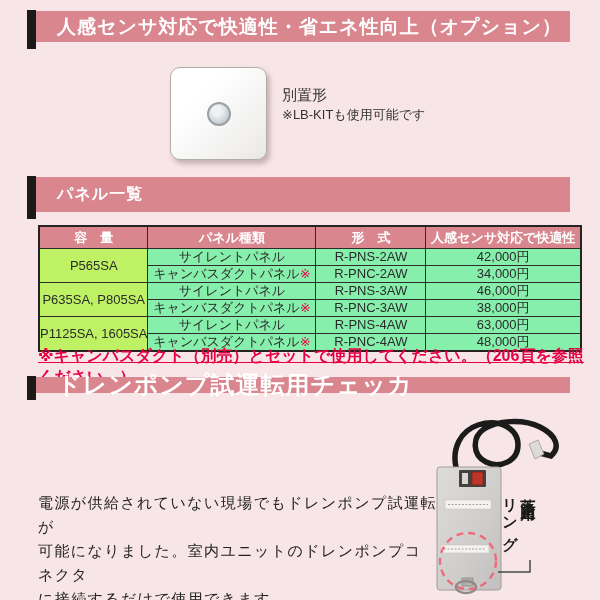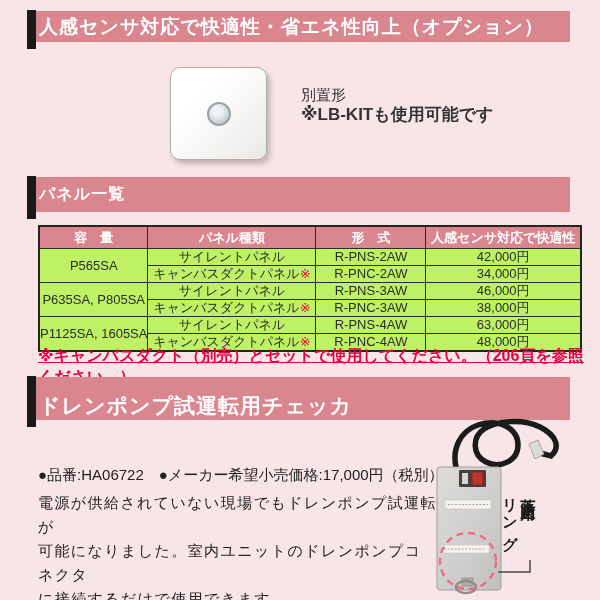--- a/index.html
+++ b/index.html
@@ -8,58 +8,58 @@
     background:#f7e5e8;
     font-family:"Liberation Sans","DejaVu Sans",sans-serif;
     color:#2b2b2b;
   }
   .abs { position:absolute; }
 
   
   .band {
     position:absolute; left:27px; width:543px;
     background:#d9868f; color:#ffffff; font-weight:bold;
-    display:flex; align-items:center; padding-left:12px; box-sizing:border-box;
+    display:flex; align-items:center; padding-left:30px; box-sizing:border-box;
     letter-spacing:1px;
   }
   .band .tab {
     position:absolute; left:0; top:-1px; width:9px; height:calc(100% + 8px);
     background:#1c1a18;
   }
   #band1 { top:11px;  height:31px; font-size:19px; }
   #band2 { top:177px; height:35px; font-size:16px; }
-  #band3 { top:377px; height:43px; font-size:21px;align-items:flex-end; }
+  #band3 { top:377px; height:16px; font-size:24px; }
 
   
   #sensor-box {
     left:170px; top:67px; width:95px; height:91px;
     background:linear-gradient(135deg,#ffffff 30%,#f2f1f0 75%,#e9e8e6);
     border:1px solid #b3ada8; border-radius:10px;
     box-shadow:3px 4px 5px rgba(140,110,110,0.45);
   }
   #sensor-lens {
     position:absolute; left:50%; top:50%; width:20px; height:20px;
     transform:translate(-50%,-50%);
     border-radius:50%;
     background:radial-gradient(circle at 40% 35%, #eef2f3 25%, #c7ced1 70%, #aab1b5);
     border:2px solid #9aa1a5;
   }
 
   .info { line-height:22px; font-size:15px; color:#333; }
-  .info .small { font-size:17px; line-height:18px;font-weight:bold; }
+  .info .small { font-size:13px; line-height:18px; }
 
   
   #panel-table { left:38px; top:225px; border-collapse:collapse; table-layout:fixed;
     font-size:13px; }
   #panel-table th, #panel-table td {
     border:1px solid #2e2c2a; text-align:center; padding:0; overflow:hidden; white-space:nowrap;
   }
   #panel-table { border:2px solid #262422; }
   #panel-table th { background:#d9868f; color:#ffffff; font-weight:bold; height:21px; }
-  #panel-table td { background:#bef264; height:16px; line-height:16px; }
+  #panel-table td { background:#86efac; height:16px; line-height:16px; }
   #panel-table td.cap { background:#bef264; }
   .red { color:#e60042; }
 
   #table-note { left:38px; top:346px; font-size:16px; font-weight:bold; color:#e60042;text-decoration:underline; }
 
   #meta-line { left:38px; top:466px; font-size:15px; color:#222; }
   #desc-text { left:38px; top:491px; width:400px; font-size:15px; line-height:24px;
     letter-spacing:1.4px; white-space:pre-line; color:#222; }
 
   
@@ -77,21 +77,21 @@
 
   <div class="band" id="band1">
     <span class="tab"></span>
     <span>人感センサ対応で快適性・省エネ性向上（オプション）</span>
   </div>
 
   <div class="abs" id="sensor-box">
     <div id="sensor-lens"></div>
   </div>
 
-  <div class="abs info" style="left:301px; top:84px;">
+  <div class="abs info" style="left:282px; top:84px;">
     <div>別置形</div>
     <div class="small">※LB-KITも使用可能です</div>
   </div>
 
   <div class="band" id="band2">
     <span class="tab"></span>
     <span>パネル一覧</span>
   </div>
 
   <table class="abs" id="panel-table">
@@ -146,21 +146,20 @@
     </tbody>
   </table>
 
   <div class="abs" id="table-note">※キャンバスダクト（別売）とセットで使用してください。（206頁を参照ください。）</div>
 
   <div class="band" id="band3">
     <span class="tab"></span>
     <span>ドレンポンプ試運転用チェッカ</span>
   </div>
 
-  <div class="abs" id="meta-line">●品番:HA06722　●メーカー希望小売価格:17,000円（税別）</div>
   <div class="abs" id="desc-text">電源が供給されていない現場でもドレンポンプ試運転が
 可能になりました。室内ユニットのドレンポンプコネクタ
 に接続するだけで使用できます。</div>
 
   <svg class="abs" id="checker-svg" width="180" height="185" viewBox="0 0 180 185">
     <defs>
       <linearGradient id="bodyGrad" x1="0" y1="0" x2="1" y2="1">
         <stop offset="0" stop-color="#dedcda"></stop>
         <stop offset="0.6" stop-color="#cfcdcb"></stop>
         <stop offset="1" stop-color="#c2c0be"></stop>

